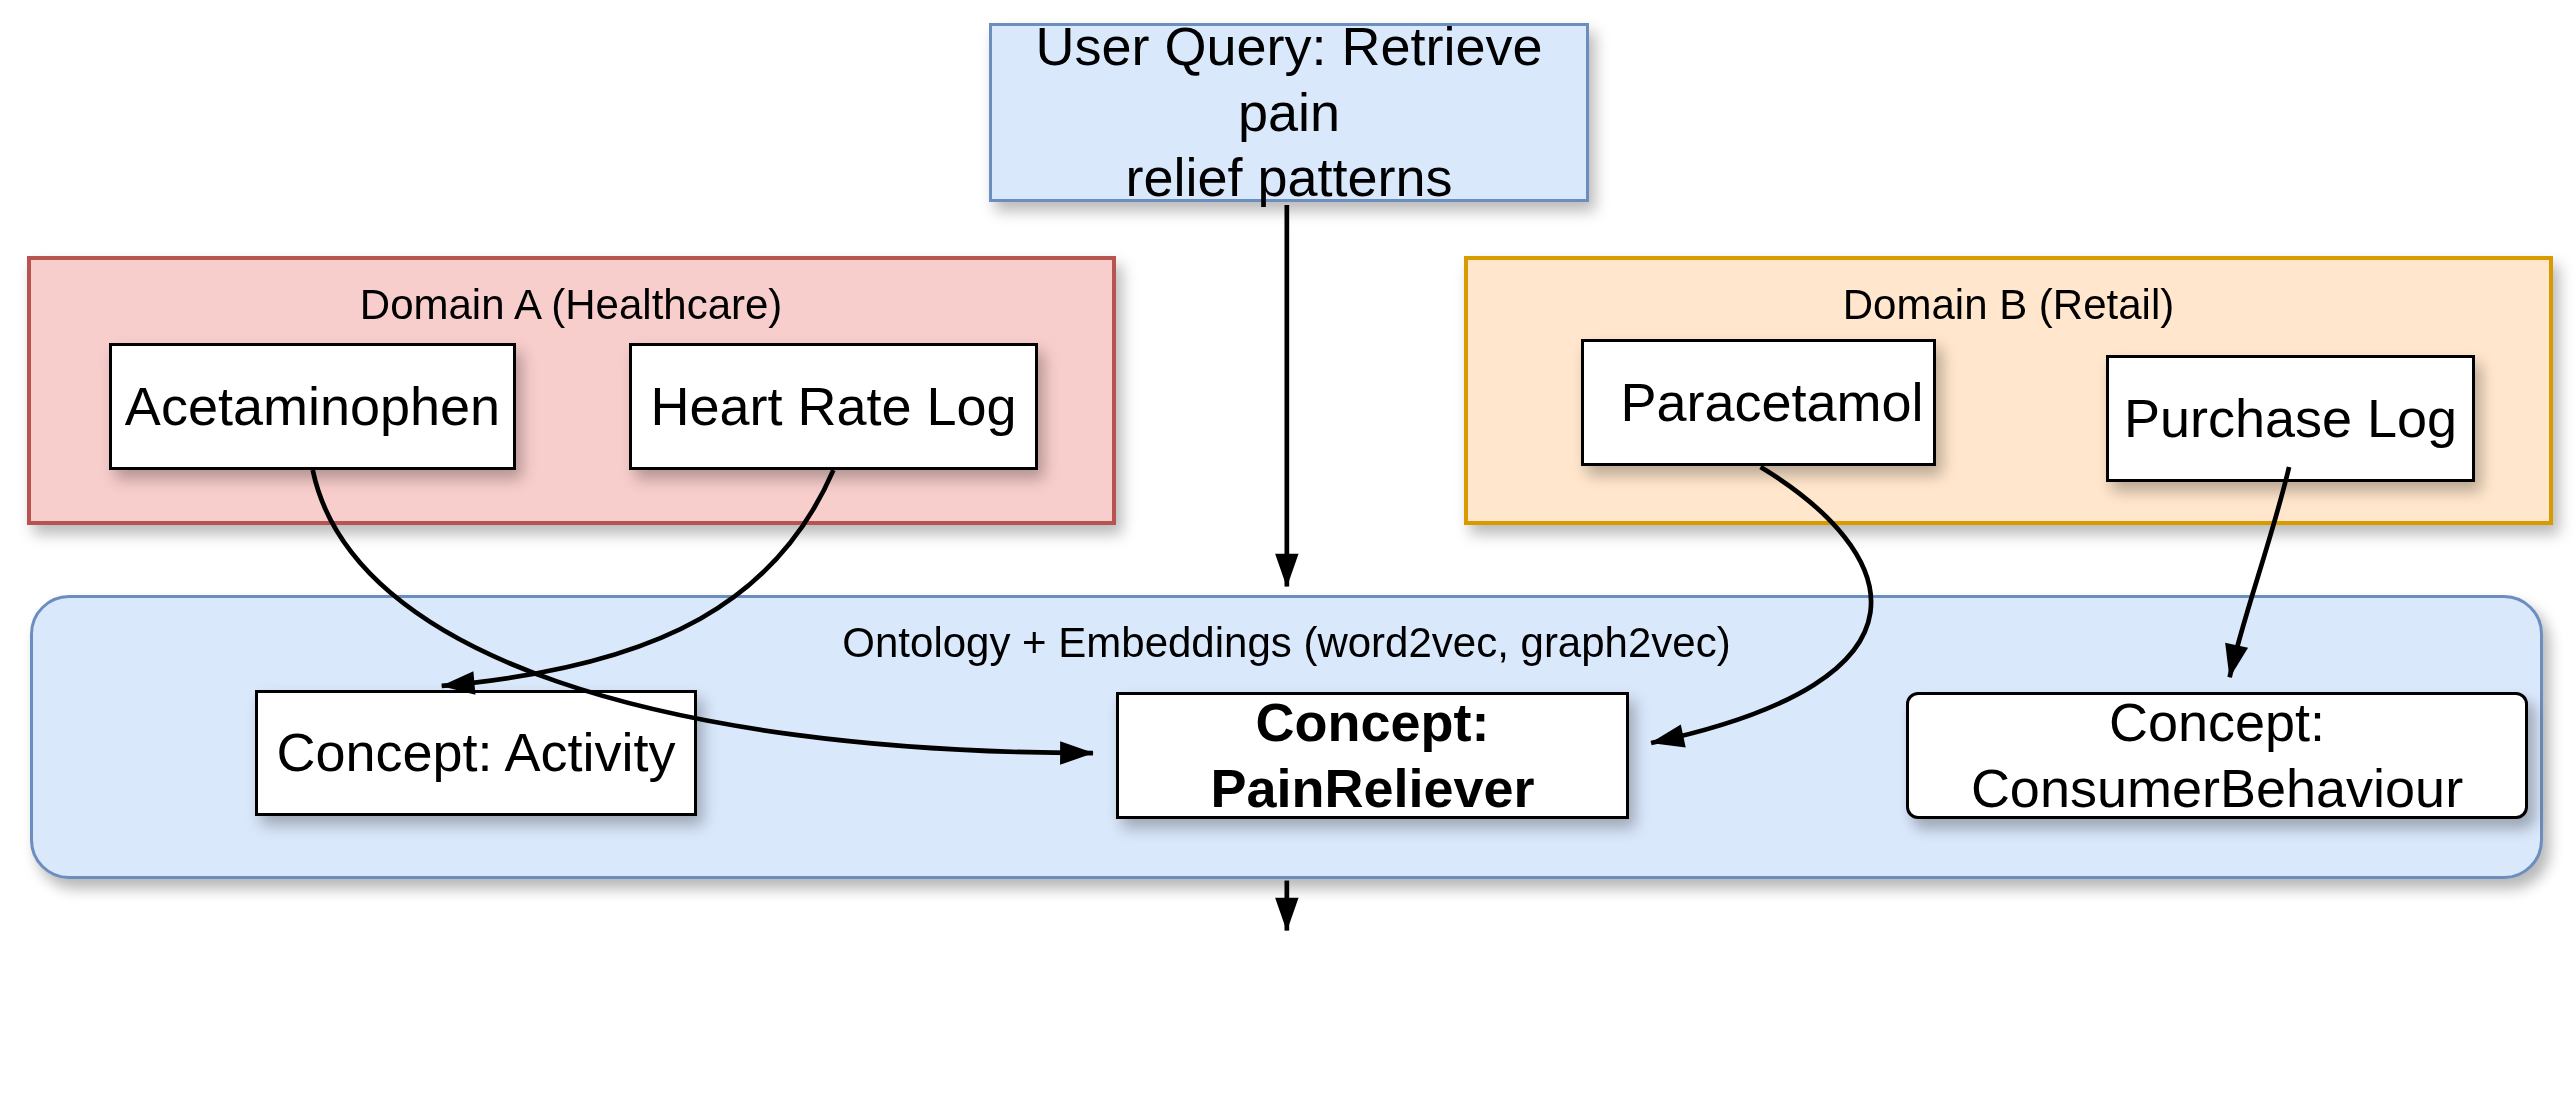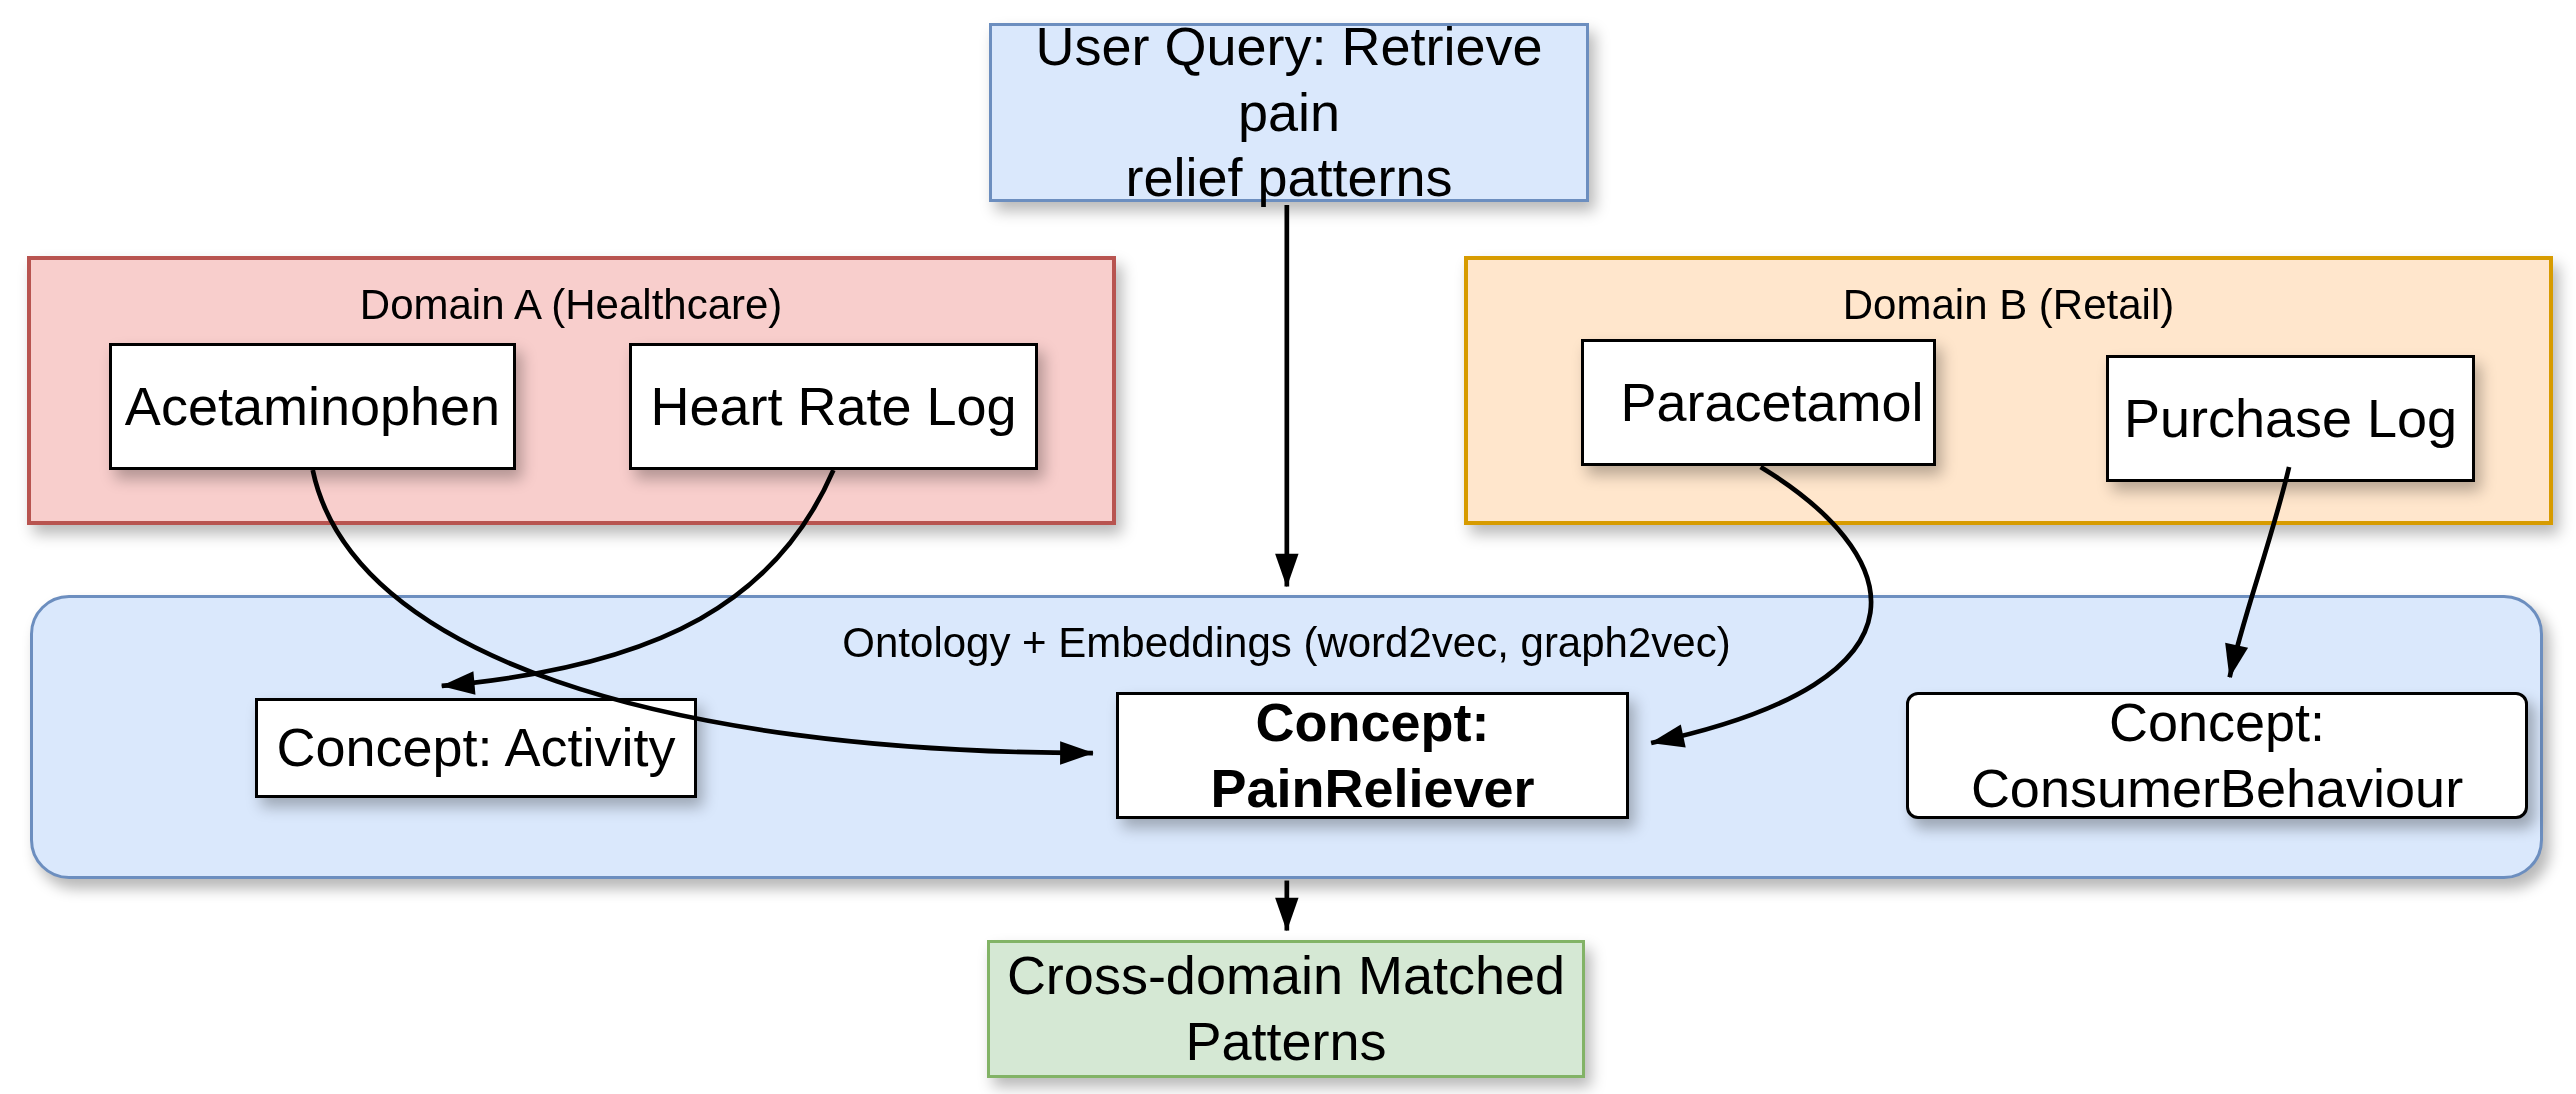--- a/index.html
+++ b/index.html
@@ -66,21 +66,21 @@
   #box-paracetamol   { left: 1581px; top: 339px; width: 355px; height: 127px; padding-left: 27px; }
   #box-purchase-log  { left: 2106px; top: 339px; width: 369px; height: 127px; margin-top: 16px; }
 
   #ontology-band {
     position: absolute; box-sizing: border-box;
     left: 30px; top: 595px; width: 2513px; height: 284px;
     background: var(--blue_fill);
     border: 3.1px solid var(--blue_stroke);
     border-radius: 39px;
   }
-  #box-activity      { left: 255px;  top: 690px; width: 442px; height: 100px; margin-top: 8px; }
+  #box-activity      { left: 255px;  top: 690px; width: 442px; height: 126px; }
   #box-painreliever  { left: 1116px; top: 692px; width: 513px; height: 127px; font-weight: bold; }
   #box-consumer      { left: 1906px; top: 692px; width: 622px; height: 127px; border-radius: 12px; }
 
   #output-box {
     left: 987px; top: 940px; width: 598px; height: 138px;
     background: var(--green_fill);
     border: 3.9px solid var(--green_stroke);
   }
 
   #edges-layer {
@@ -133,24 +133,20 @@
   <div class="node white-node shadow" id="box-activity">
     <span>Concept: Activity</span>
   </div>
   <div class="node white-node shadow" id="box-painreliever">
     <span>Concept: PainReliever</span>
   </div>
   <div class="node white-node shadow" id="box-consumer">
     <span>Concept: ConsumerBehaviour</span>
   </div>
 
-  <div class="node shadow" id="output-box">
-    <span>Cross-domain Matched
-Patterns</span>
-  </div>
 
   <svg id="edges-layer" viewBox="0 0 3295 1400" xmlns="http://www.w3.org/2000/svg">
     <defs>
       <marker id="arrowhead" markerUnits="userSpaceOnUse" markerWidth="48" markerHeight="34" refX="44" refY="17" orient="auto">
         <path d="M 2 2 L 45 17 L 2 32 Z" fill="#000000"></path>
       </marker>
     </defs>
     <path class="edge" d="M 1646 262 L 1646 750" marker-end="url(#arrowhead)"></path>
     <path class="edge" d="M 400 601 C 450 840, 850 962, 1398 963" marker-end="url(#arrowhead)"></path>
     <path class="edge" d="M 1066 601 C 995 765, 850 852, 565 877" marker-end="url(#arrowhead)"></path>

